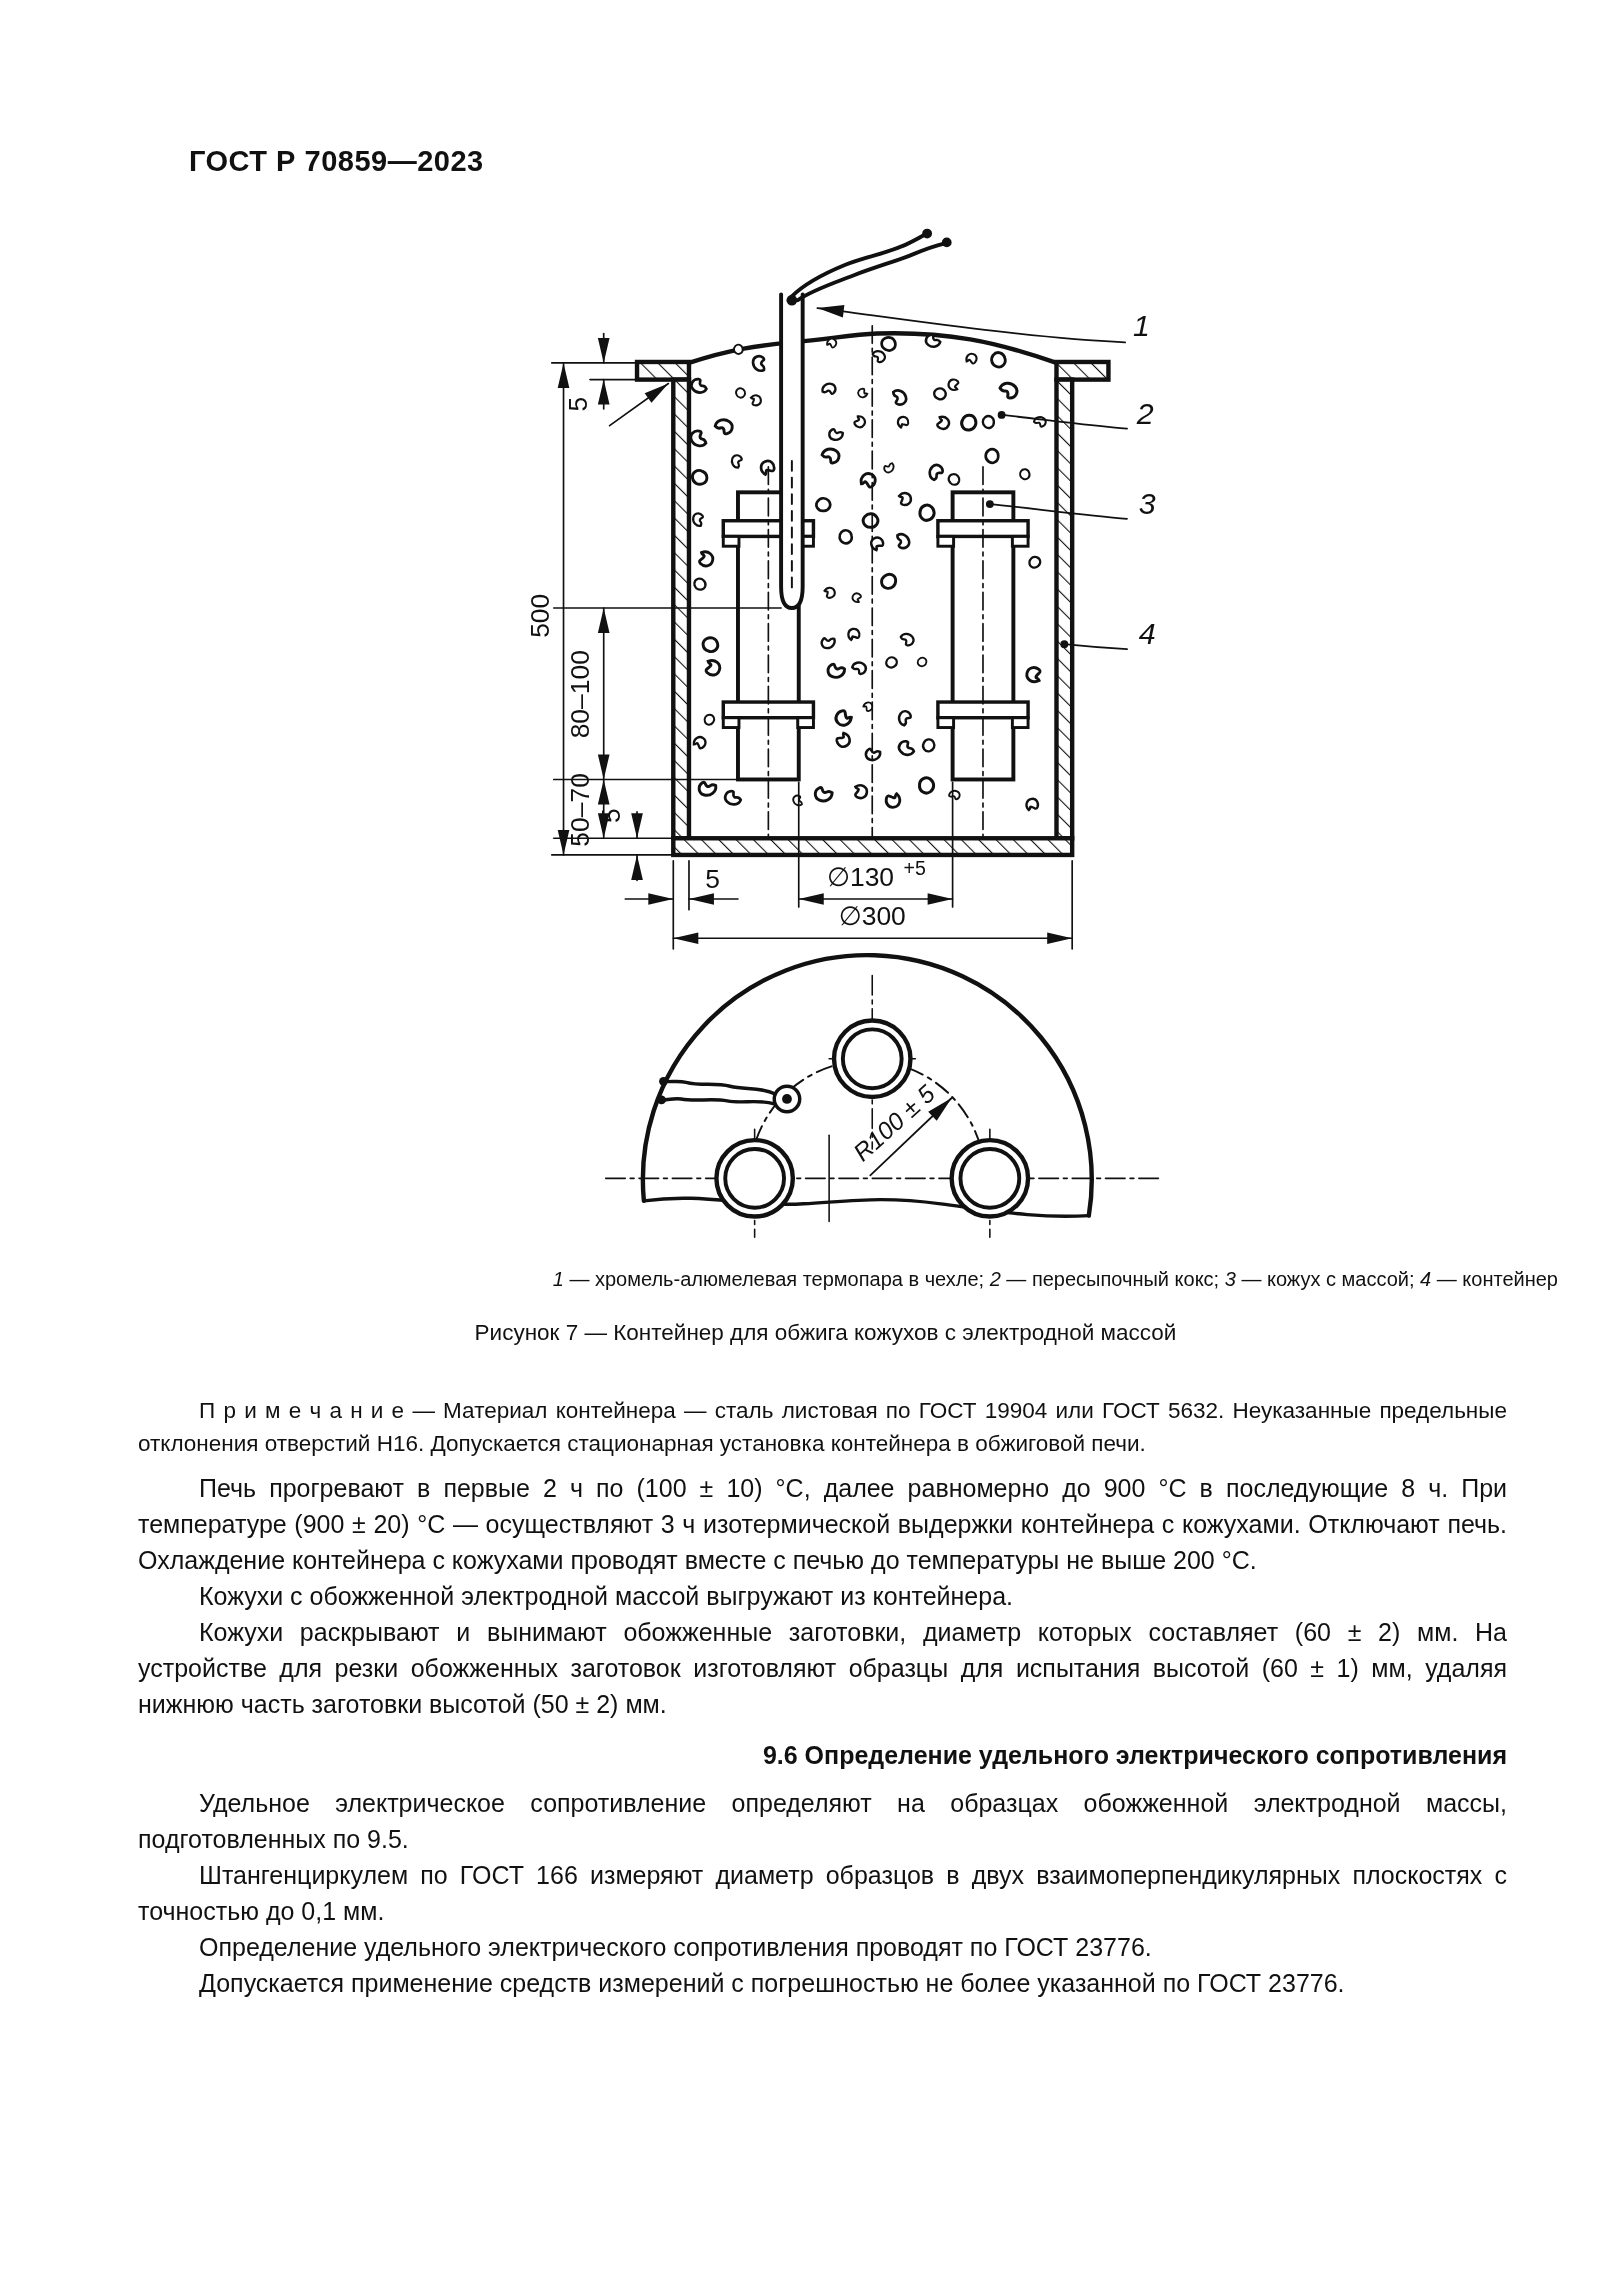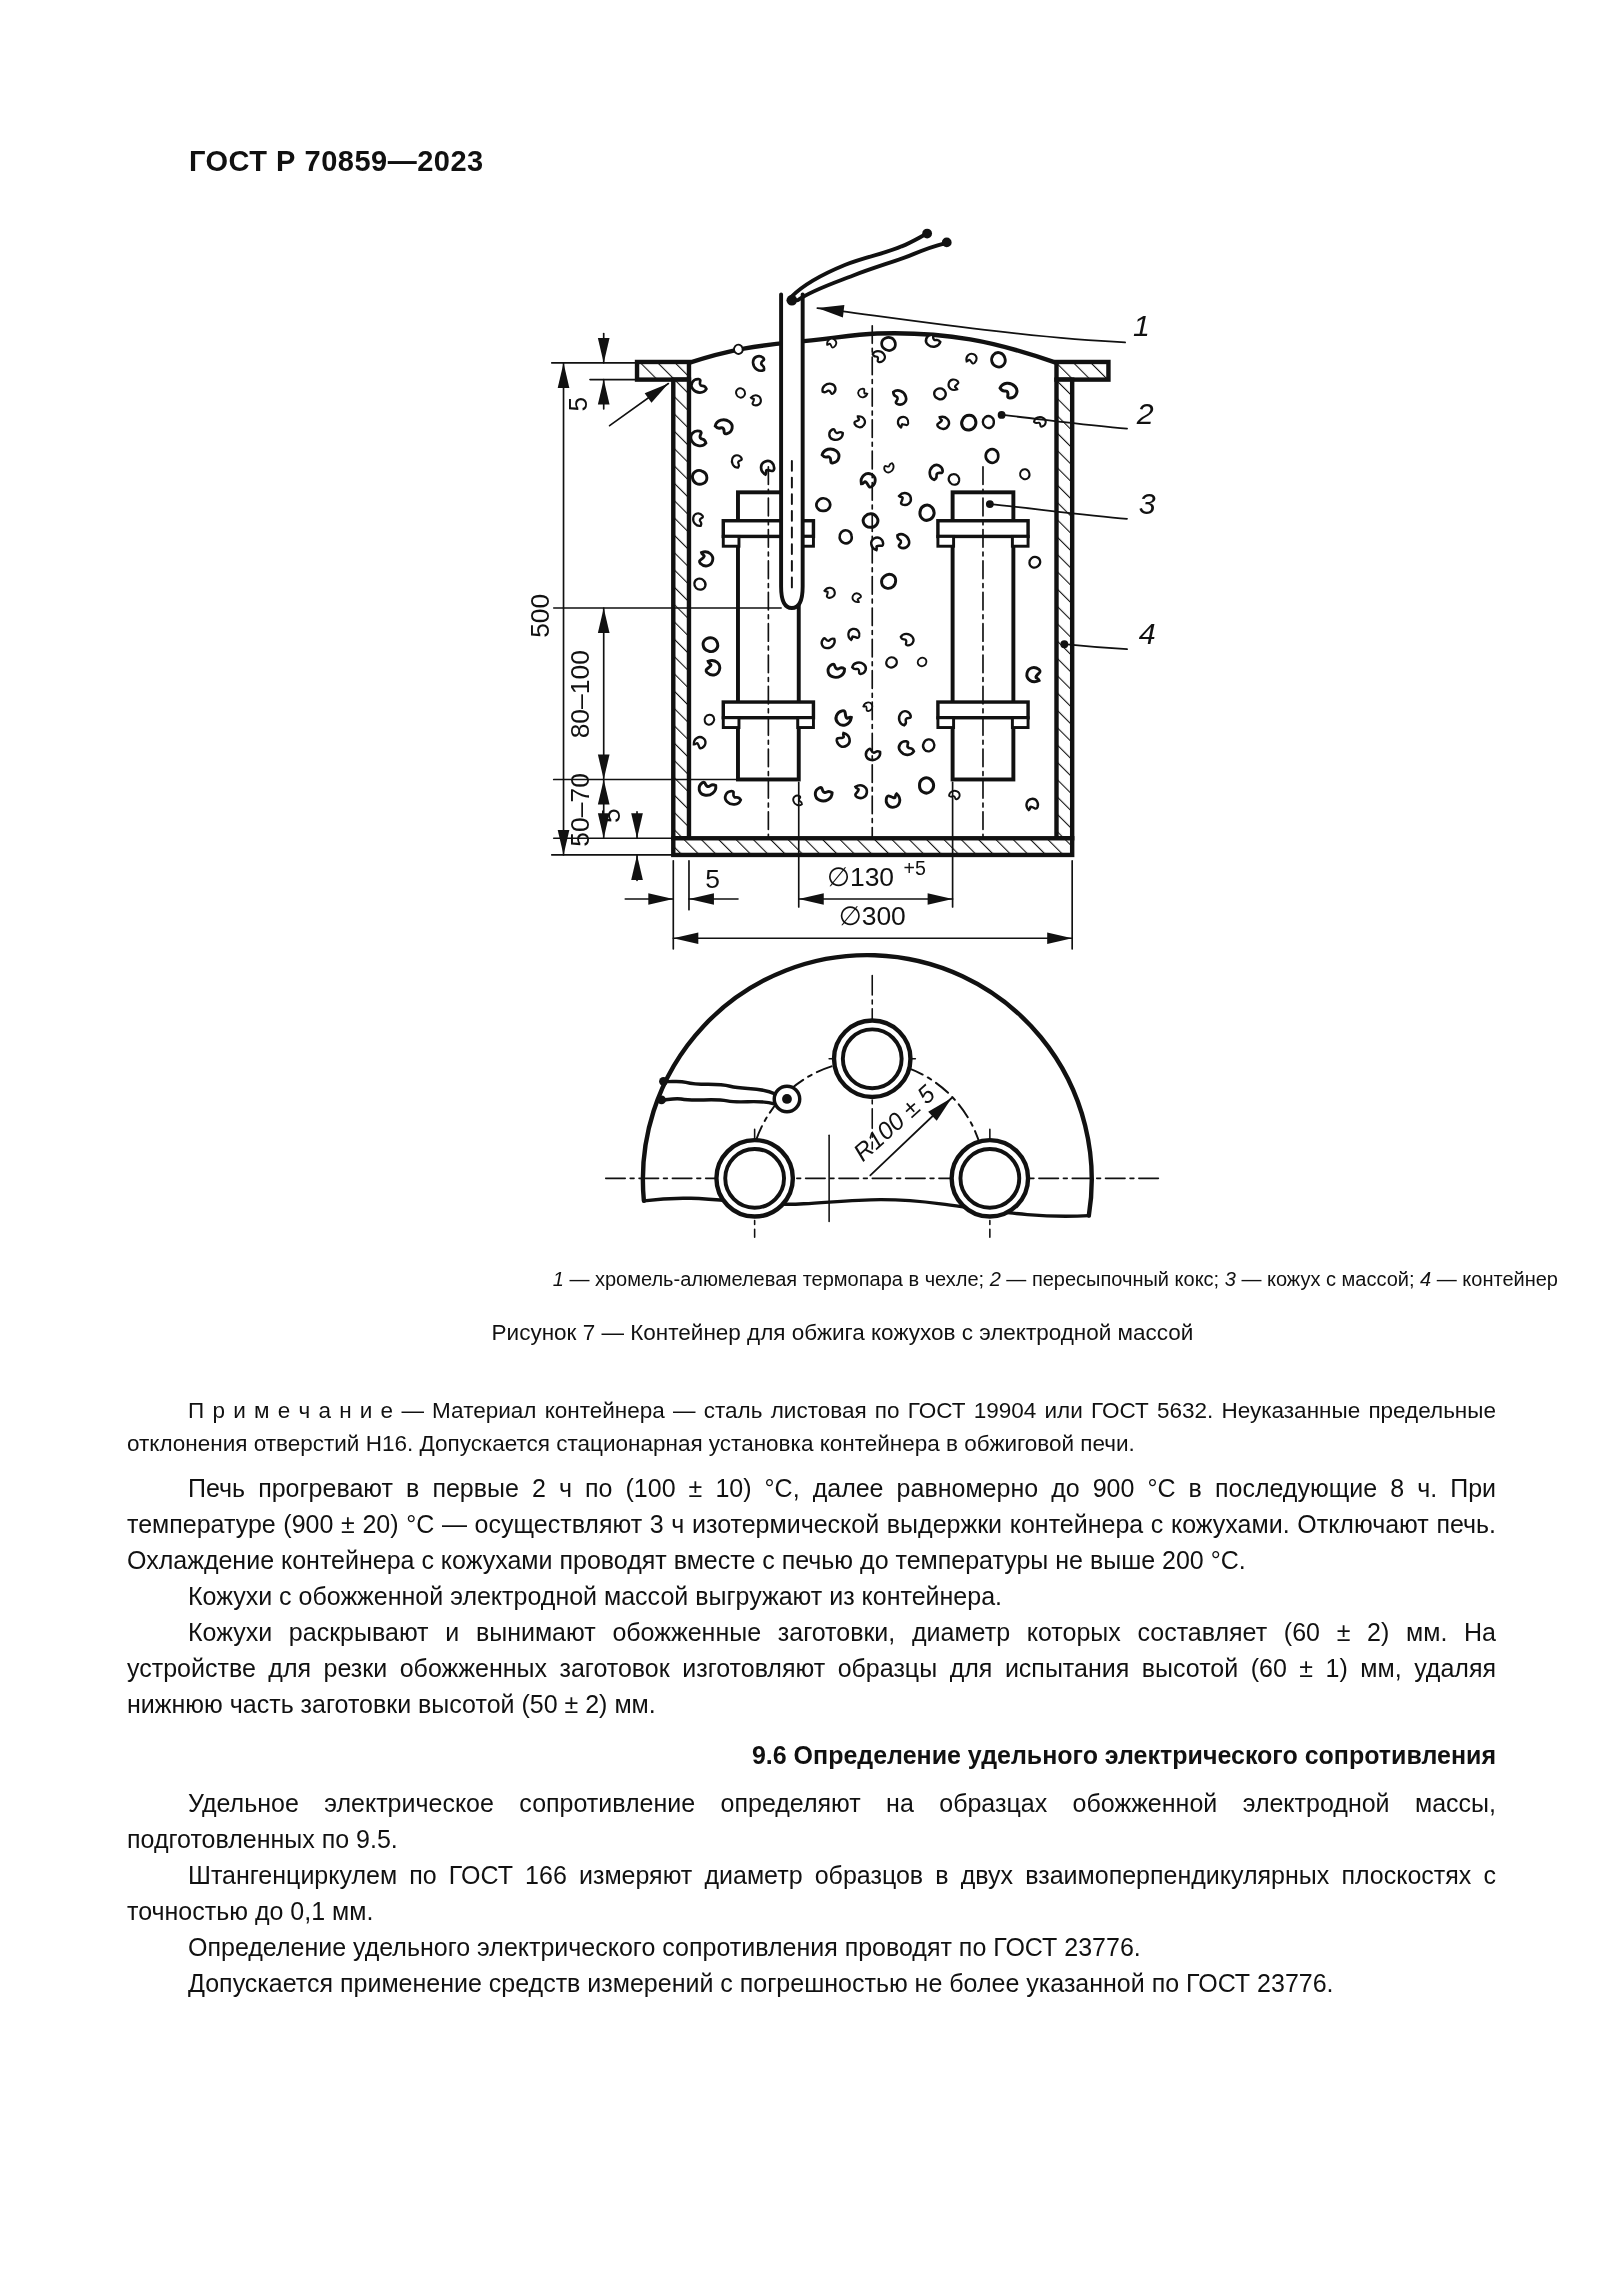--- a/index.html
+++ b/index.html
@@ -20,25 +20,25 @@
   .dimtxt{font-size:27px;}
   .dimsup{font-size:20px;}
   .callout{font-size:31px;font-style:italic;}
   .rlabel{font-size:25px;font-style:italic;}
   .caption{
     position:absolute;left:127px;top:1267px;width:1431px;
     text-align:right;font-size:20px;line-height:25.5px;
   }
   .caption .it{font-style:italic;}
   .figtitle{
-    position:absolute;left:127px;top:1320px;width:1431px;
+    position:absolute;left:110px;top:1320px;width:1431px;
     text-align:center;font-size:22.5px;
   }
   .textblock{
-    position:absolute;left:127px;top:1394px;width:1369px;
+    position:absolute;left:138px;top:1394px;width:1369px;
     font-size:25px;line-height:36px;text-align:justify;
   }
   .textblock p{margin:0;text-indent:61px;}
   p.note{font-size:22.5px;line-height:33px;margin-bottom:9.8px;}
   .sect{
     font-weight:bold;margin-top:15.7px !important;margin-bottom:11.8px !important;
     text-align:right;
   }
   .pagenum{
     position:absolute;left:112px;top:2052px;font-size:30px;

